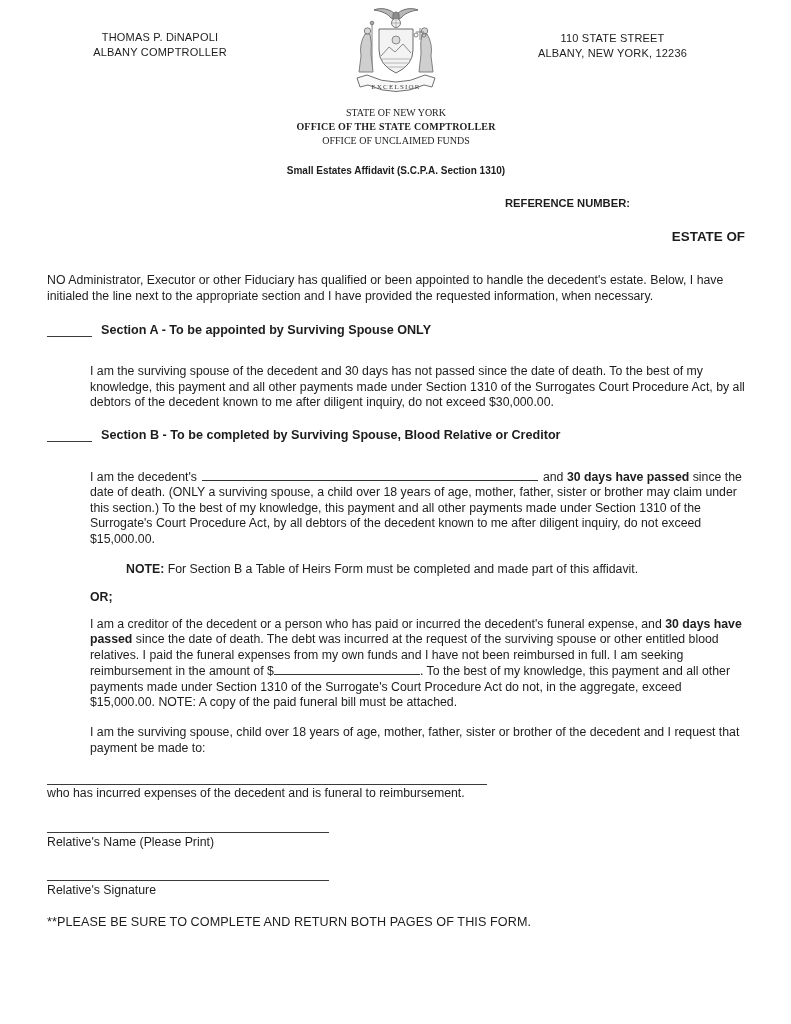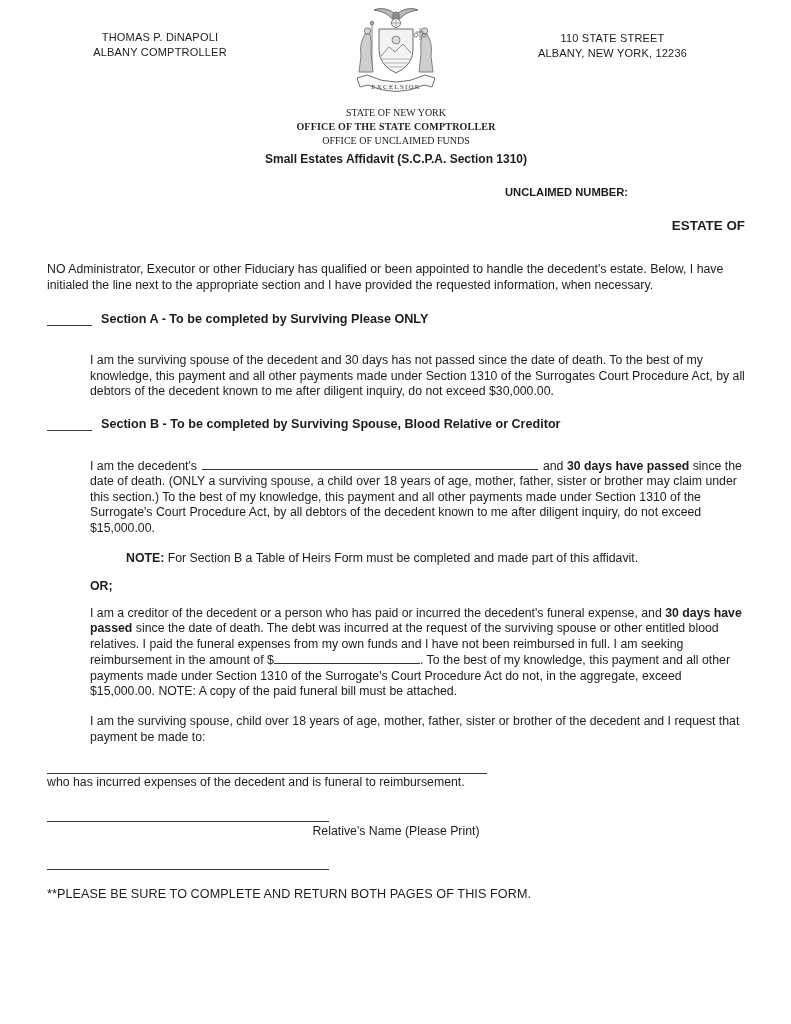--- a/index.html
+++ b/index.html
@@ -16,40 +16,40 @@
     padding: 0 46px 0 47px;
     overflow: hidden;
   }
   
   .letterhead { position: relative; height: 106px; }
   .lh-left  { position: absolute; left: 8px;  top: 30px; width: 210px; text-align: center; font-size: 11px; line-height: 15px; letter-spacing: .2px; }
   .lh-right { position: absolute; right: 10px; top: 31px; width: 245px; text-align: center; font-size: 11px; line-height: 15px; letter-spacing: .2px; }
   .lh-seal  { position: absolute; left: 50%; top: 6px; transform: translateX(-50%); }
   .org-block { text-align: center; font-family: "Liberation Serif", "DejaVu Serif", serif; font-size: 10px; line-height: 14px; }
   .org-block .bold { font-weight: bold; letter-spacing: .2px; }
-  .doc-title { text-align: center; font-weight: bold; font-size: 12px; margin-top: 4px; }
+  .doc-title { text-align: center; font-weight: bold; font-size: 10px; margin-top: 15px; }
   .ref-line { margin-top: 18px; margin-left: 458px; font-weight: bold; font-size: 11.2px; }
   
   .estate-row { display: flex; align-items: flex-end; margin-top: 17px; flex-direction: column; }
   .estate-row .label { font-weight: bold; font-size: 13.4px; white-space: nowrap; }
   .estate-row .fill { flex: 1; border-bottom: 1.4px solid #2c2c2c; margin: 0 0 2px 9px; height: 10px; }
   
   .para { margin-top: 26px; }
   .indent { margin-left: 43px; }
   .sec-head { display: flex; align-items: flex-end; margin-top: 19px; }
   .sec-head .initial-blank { width: 45px; border-bottom: 1.3px solid #3a3a3a; height: 10px; margin: 0 9px 1px 0; }
   .sec-head .head-text { font-weight: bold; font-size: 12.6px; white-space: nowrap; }
   b, .b { font-weight: bold; }
   .blank { display: inline-block; border-bottom: 1.2px solid #333; height: 11px; vertical-align: baseline; }
   .blank-relative { width: 336px; margin: 0 5px; }
   .blank-amount { width: 146px; }
   .line-block { border-bottom: 1.3px solid #3a3a3a; height: 1px; }
   .payee-line { width: 440px; margin-top: 27px; }
   .sig-line { width: 282px; }
-  .sig-field { margin-top: 29px; text-align: center; }
+  .sig-field { margin-top: 29px; }
   .sig-field .sig-label { margin-top: 2px; }
   .footer-note { margin-top: 17px; font-size: 12.6px; letter-spacing: .1px; }
   
   .seal-svg text { font-family: "Liberation Serif", "DejaVu Serif", serif; }
 </style>
 </head>
 <body>
 
 <div class="page">
 
@@ -104,32 +104,32 @@
   </div>
 
   <div class="org-block">
     <div>STATE OF NEW YORK</div>
     <div class="bold">OFFICE OF THE STATE COMPTROLLER</div>
     <div>OFFICE OF UNCLAIMED FUNDS</div>
   </div>
 
   <div class="doc-title">Small Estates Affidavit (S.C.P.A. Section 1310)</div>
 
-  <div class="ref-line">UNCLAIMED NUMBER:</div>
+  <div class="ref-line">REFERENCE NUMBER:</div>
 
   <div class="estate-row">
     <span class="label">ESTATE OF</span>
     <span class="fill"></span>
   </div>
 
   <div class="para">NO Administrator, Executor or other Fiduciary has qualified or been appointed to handle the decedent's estate. Below, I have initialed the line next to the appropriate section and I have provided the requested information, when necessary.</div>
 
   <div class="sec-head">
     <span class="initial-blank"></span>
-    <span class="head-text">Section A - To be completed by Surviving Please ONLY</span>
+    <span class="head-text">Section A - To be appointed by Surviving Spouse ONLY</span>
   </div>
   <div class="para indent">I am the surviving spouse of the decedent and 30 days has not passed since the date of death. To the best of my knowledge, this payment and all other payments made under Section 1310 of the Surrogates Court Procedure Act, by all debtors of the decedent known to me after diligent inquiry, do not exceed $30,000.00.</div>
 
   <div class="sec-head" style="margin-top:17px;">
     <span class="initial-blank"></span>
     <span class="head-text">Section B - To be completed by Surviving Spouse, Blood Relative or Creditor</span>
   </div>
 
   <div class="para indent">
     <span>I am the decedent's</span><span class="blank blank-relative"></span><span>and </span><b>30 days have passed</b><span> since the date of death.  (ONLY a surviving spouse, a child over 18 years of age, mother, father, sister or brother may claim under this section.)  To the best of my knowledge, this payment and all other payments made under Section 1310 of the Surrogate's Court Procedure Act, by all debtors of the decedent known to me after diligent inquiry, do not exceed $15,000.00.</span>
@@ -151,17 +151,18 @@
   <div style="margin-top:1px;">who has incurred expenses of the decedent and is funeral to reimbursement.</div>
 
   <div class="sig-field">
     <div class="line-block sig-line"></div>
     <div class="sig-label">Relative's Name  (Please Print)</div>
   </div>
 
 
   <div class="sig-field">
     <div class="line-block sig-line"></div>
+    <div class="sig-label">Relative's Signature</div>
   </div>
 
   <div class="footer-note">**PLEASE BE SURE TO COMPLETE AND RETURN BOTH PAGES OF THIS FORM.</div>
 
 </div>
 
 </body></html>

